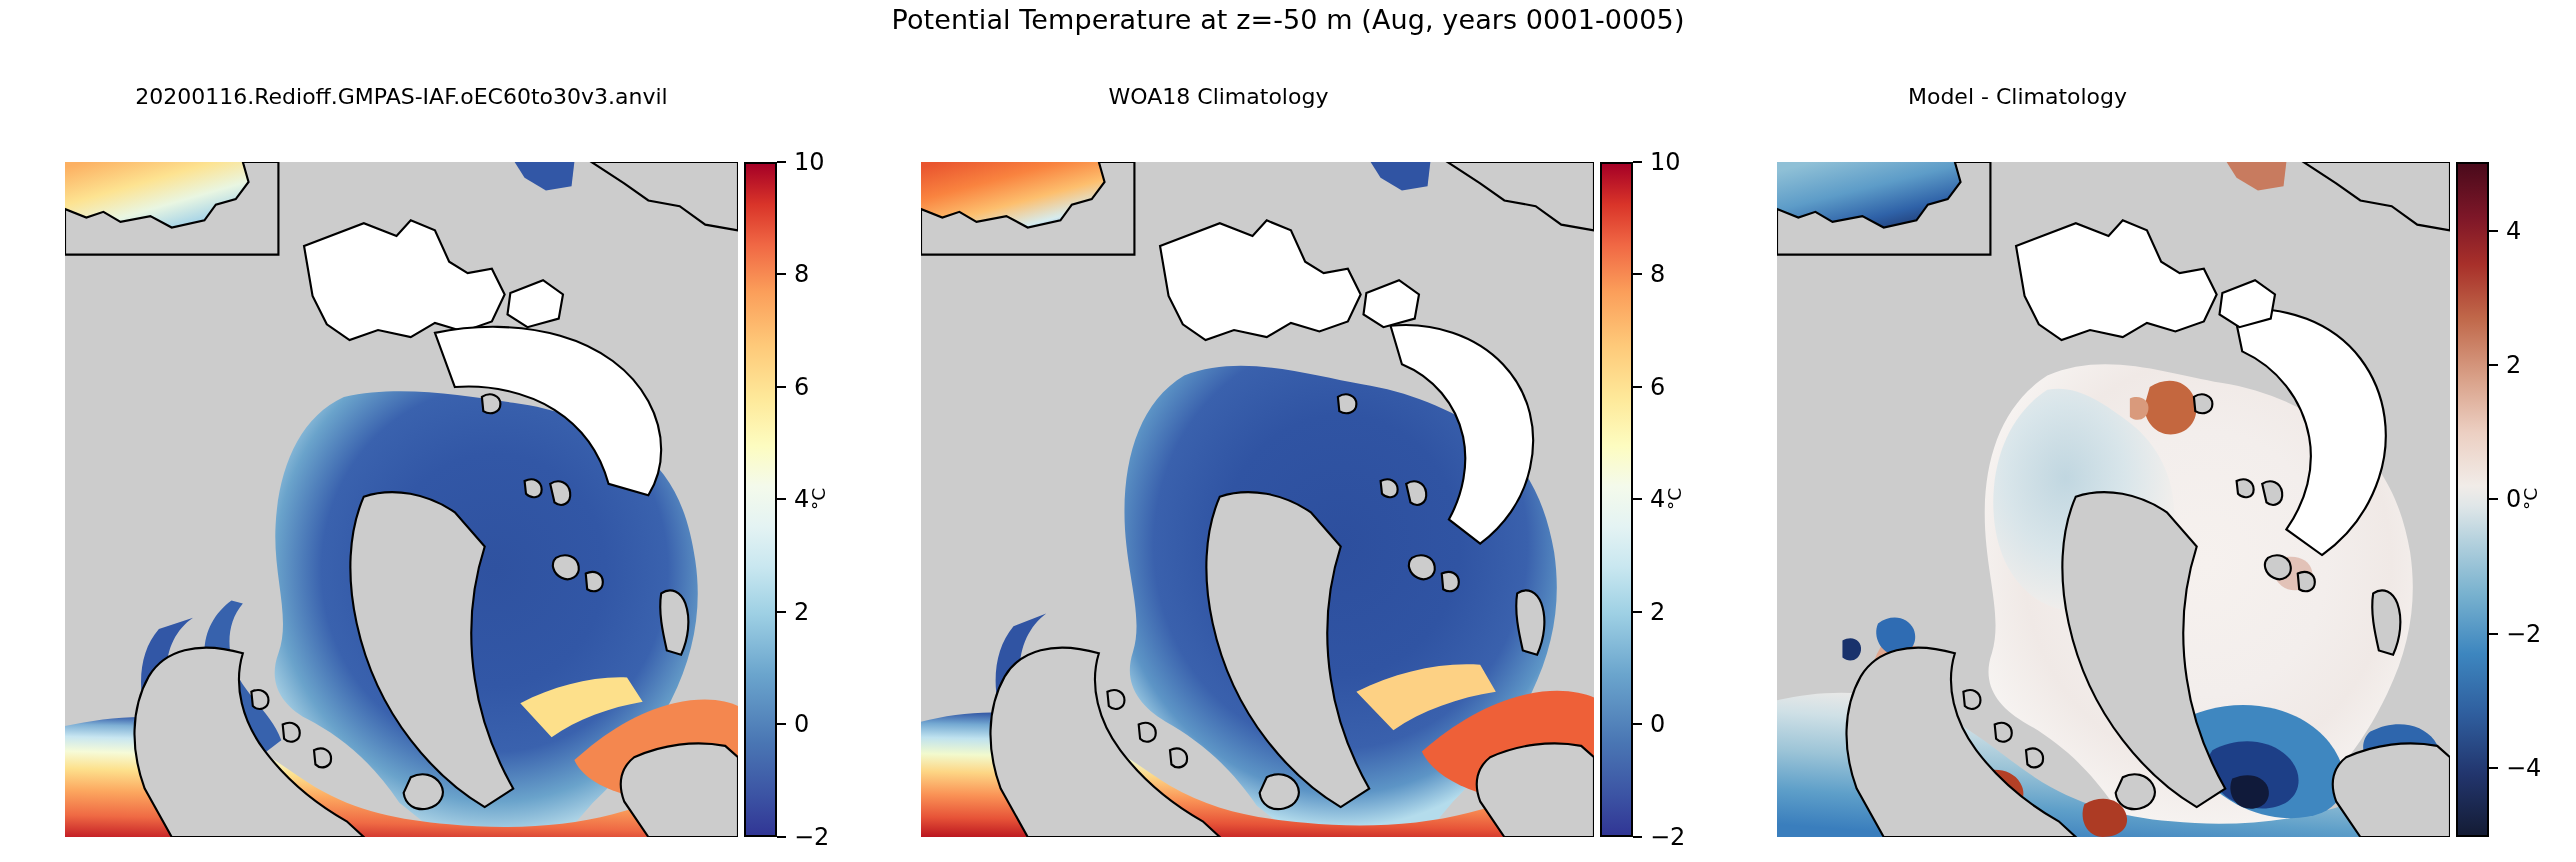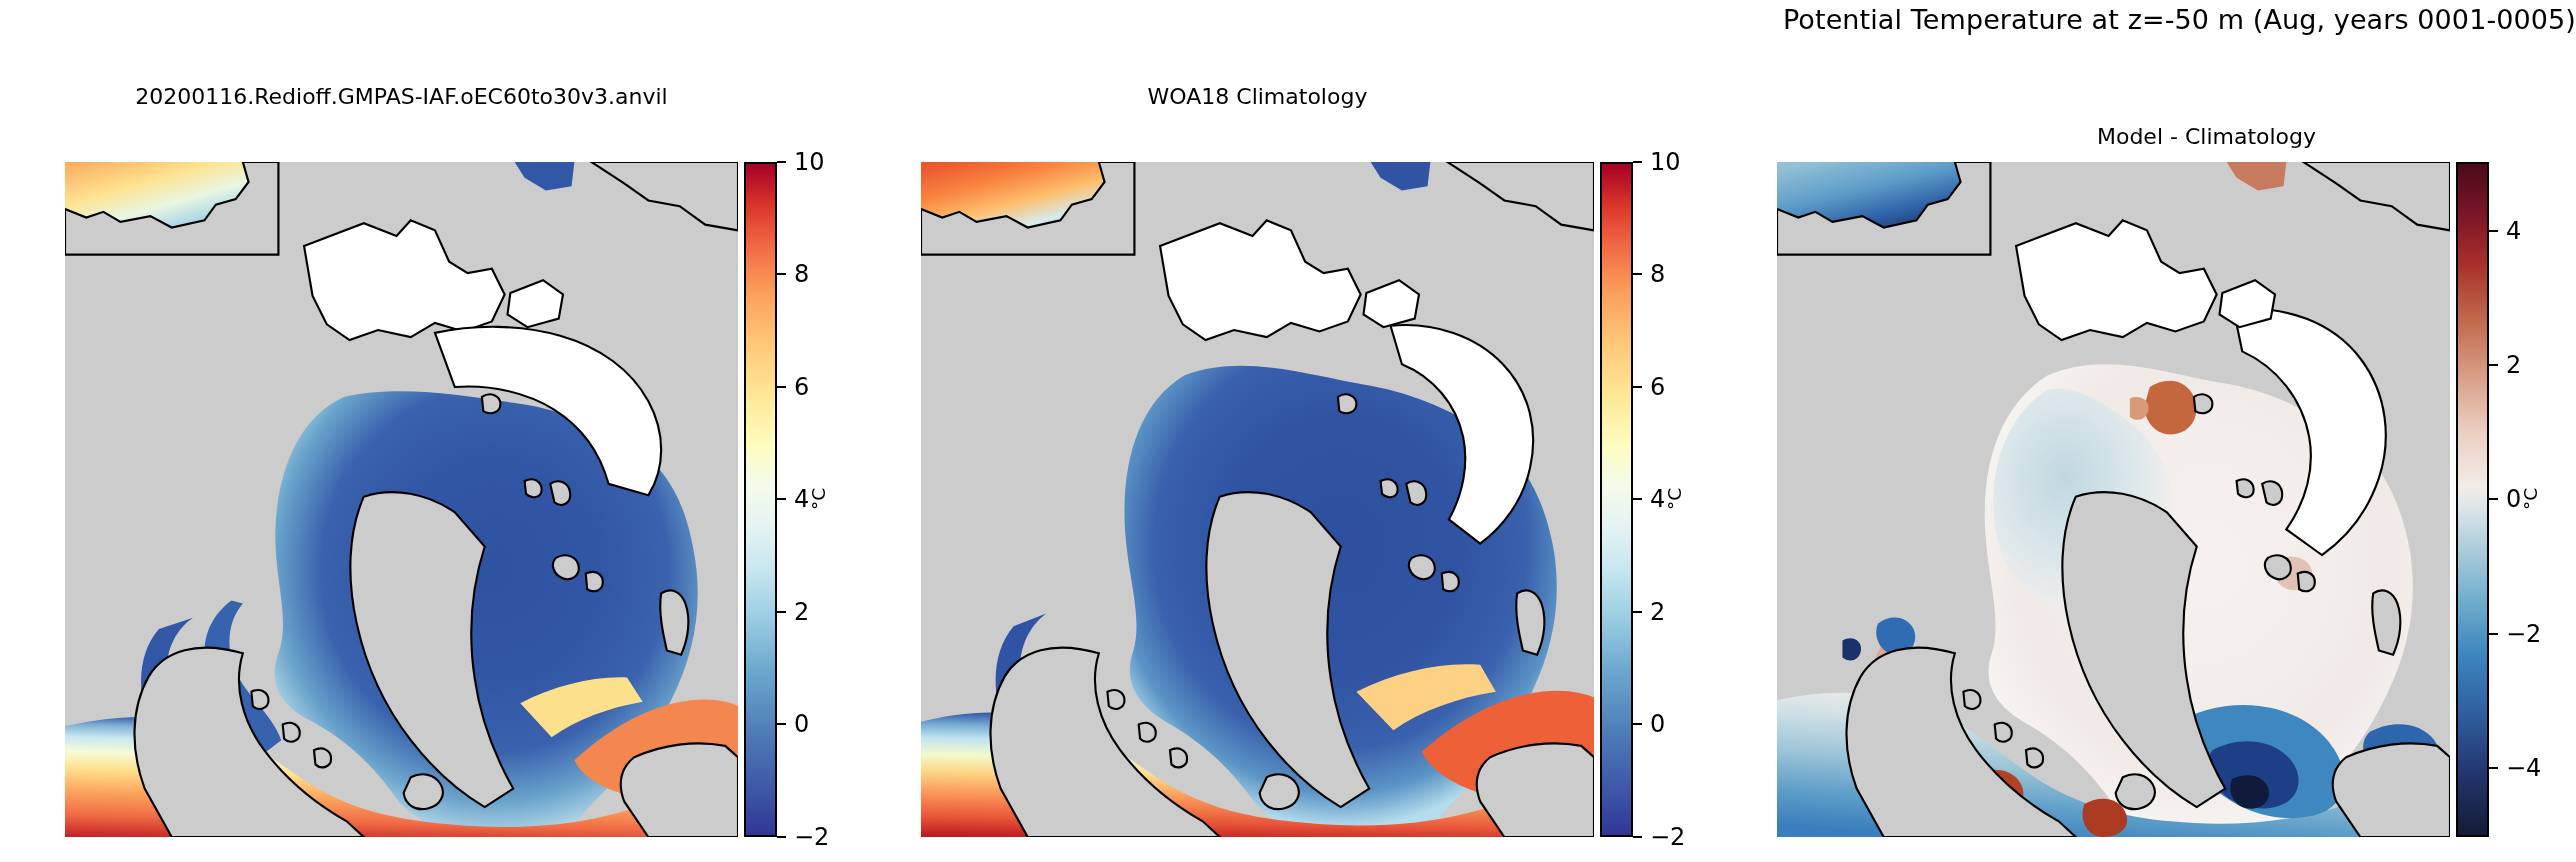--- a/index.html
+++ b/index.html
@@ -1,33 +1,33 @@
 <!DOCTYPE html>
 <html style="font-size:11.4px"><head>
 <meta charset="utf-8">
 <style>
   html,body{margin:0;padding:0;background:#ffffff;}
   body{width:2576px;height:862px;font-family:"DejaVu Sans",sans-serif;overflow:hidden;position:relative;}
 
   #figure{position:absolute;left:0;top:0;width:2576px;height:862px;background:#ffffff;}
 
   .fig-title{
-    position:absolute;left:0;top:4.3px;width:2576px;text-align:right;
+    position:absolute;left:0;top:4.3px;width:2576px;text-align:center;
     font-size:27px;color:#000;font-family:"DejaVu Sans",sans-serif;font-weight:400;
     letter-spacing:0.1px;
   }
 
   .panel{position:absolute;top:162px;width:673px;height:675px;overflow:hidden;background:#cccccc;}
   .panel-title{
     position:absolute;top:84px;width:673px;text-align:center;
     font-size:22px;color:#000;font-family:"DejaVu Sans",sans-serif;white-space:nowrap;
   }
   #panel1{left:65px;} #panel1title{left:65px;text-align:center;}
-  #panel2{left:921px;} #panel2title{left:921px;text-align:center;}
-  #panel3{left:1777px;} #panel3title{left:1870px;margin-top:40px;}
+  #panel2{left:921px;} #panel2title{left:882px;text-align:center;}
+  #panel3{left:1777px;} #panel3title{left:1681px;}
 
   .map-svg{position:absolute;left:0;top:0;width:673px;height:675px;display:block;}
 
   
   .cbar-wrap{position:absolute;top:162px;width:33px;height:675px;}
   #cbar1{left:744px;} #cbar2{left:1600px;} #cbar3{left:2456px;}
   .cbar-bar{position:absolute;left:0;top:0;width:33px;height:675px;border:2.1px solid #000;box-sizing:border-box;}
   .cbar-seq{
     background:linear-gradient(to top,
       #313695 0%, #3c54a4 6%, #4a77b4 14%, #6ba5cd 24%, #9ed0e4 33%,

